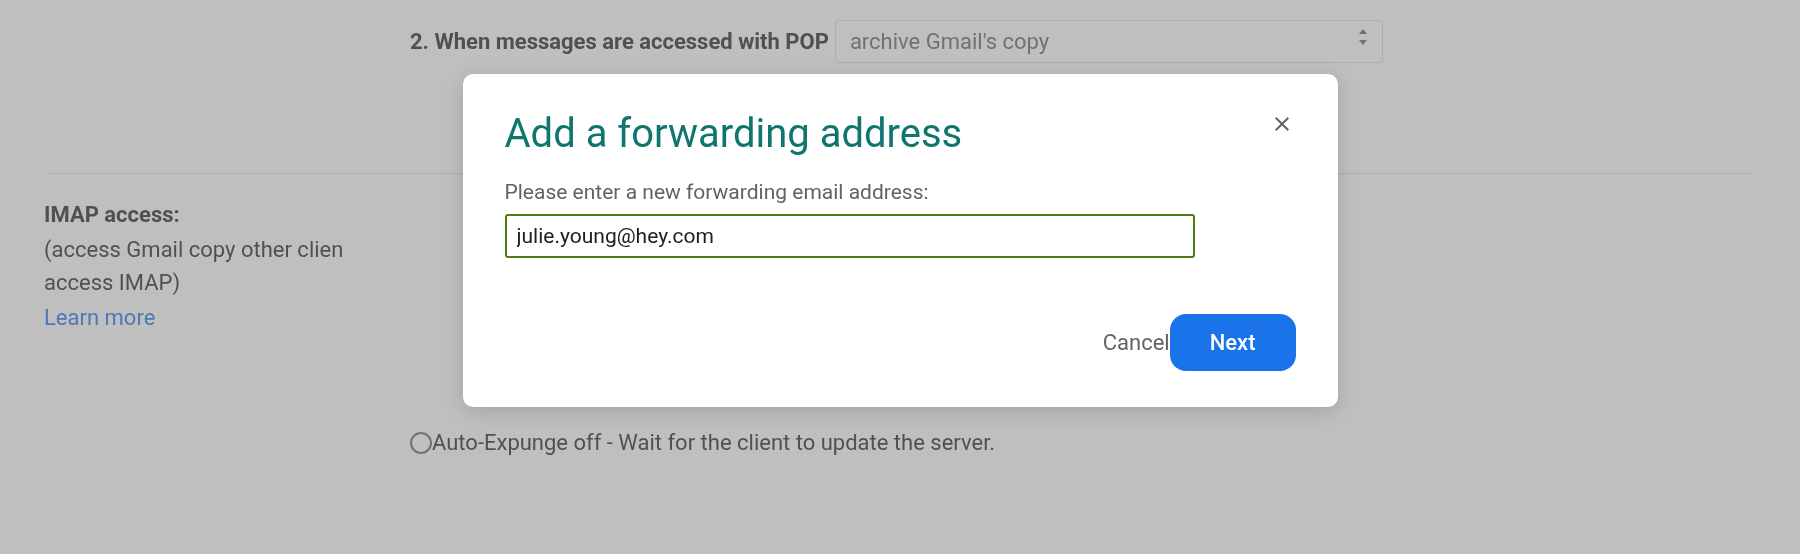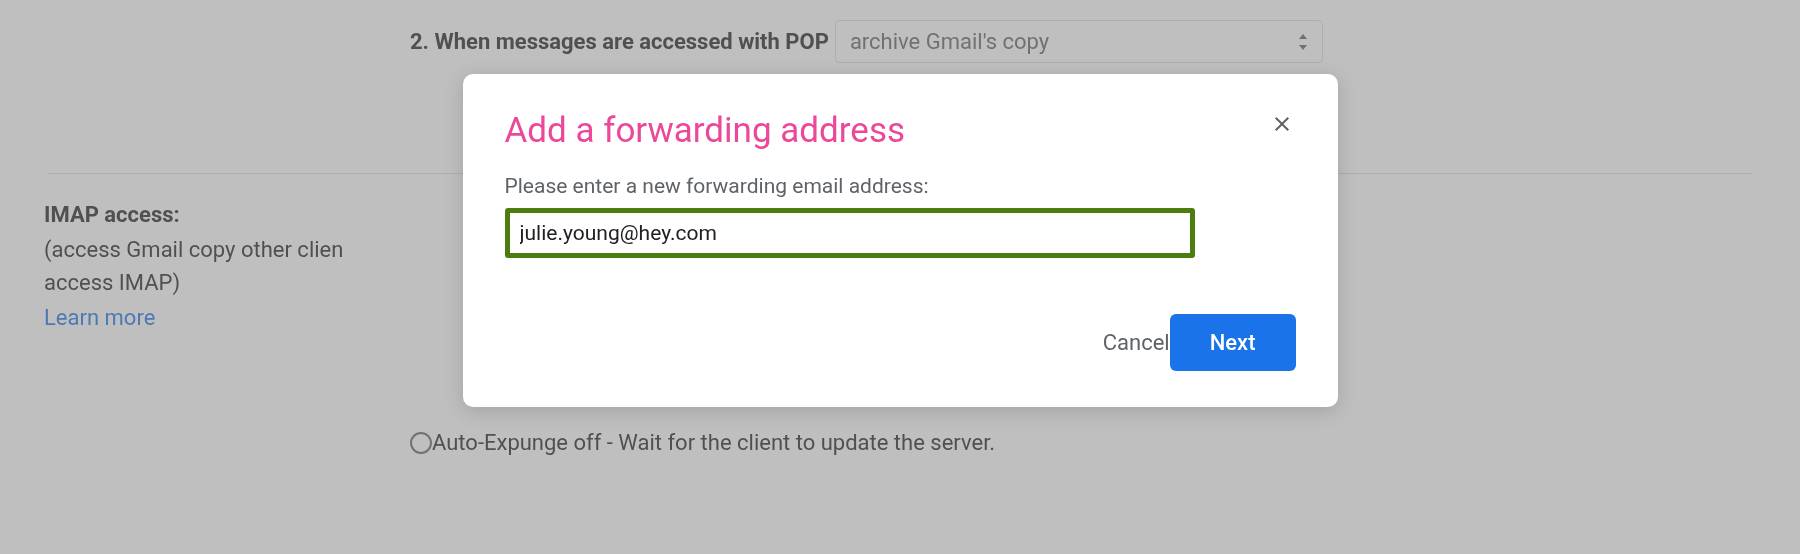--- a/index.html
+++ b/index.html
@@ -35,24 +35,24 @@
       font-weight: 700;
       color: #202124;
     }
     .pop-select {
       font-size: 22px;
       color: #5f6368;
       background: #fff;
       border: 1px solid #dadce0;
       border-radius: 4px;
       padding: 8px 14px;
-      width: 488px;
+      width: 548px;
       display: flex;
       justify-content: space-between;
-      align-items: center;
+      align-items: flex-start;
     }
     .select-arrows {
       display: flex;
       flex-direction: column;
       gap: 0;
       font-size: 10px;
       line-height: 8px;
       color: #5f6368;
     }
     .divider {
@@ -120,23 +120,23 @@
       padding: 36px 42px 36px 42px;
       box-shadow: 0 4px 20px rgba(0,0,0,0.15);
       position: relative;
     }
     .dialog-header {
       display: flex;
       justify-content: space-between;
       align-items: flex-start;
     }
     .dialog-title {
-      font-size: 35px;
+      font-size: 40px;
       font-weight: 400;
-      color: #ec4899;
+      color: #0f766e;
       letter-spacing: 0px;
     }
     .close-btn {
       width: 28px;
       height: 28px;
       cursor: pointer;
       color: #5f6368;
       display: flex;
       align-items: center;
       justify-content: center;
@@ -147,21 +147,21 @@
     }
     .dialog-prompt {
       font-size: 21px;
       color: #5f6368;
       margin-top: 23px;
     }
     .email-input {
       width: 690px;
       font-size: 21px;
       color: #202124;
-      border: 5px solid #4d7c0f;
+      border: 2px solid #4d7c0f;
       border-radius: 3px;
       padding: 8px 10px;
       margin-top: 10px;
       outline: none;
       font-family: inherit;
     }
     .dialog-actions {
       display: flex;
       justify-content: flex-end;
       align-items: center;
@@ -173,21 +173,21 @@
       background: none;
       border: none;
       cursor: pointer;
       font-family: inherit;
     }
     .next-btn {
       font-size: 22px;
       color: #fff;
       background: #1a73e8;
       border: none;
-      border-radius: 6px;
+      border-radius: 16px;
       padding: 16px 40px;
       cursor: pointer;
       font-family: inherit;
       font-weight: 500;
     }
   </style>
 </head>
 <body>
 
 <div class="background-content">

